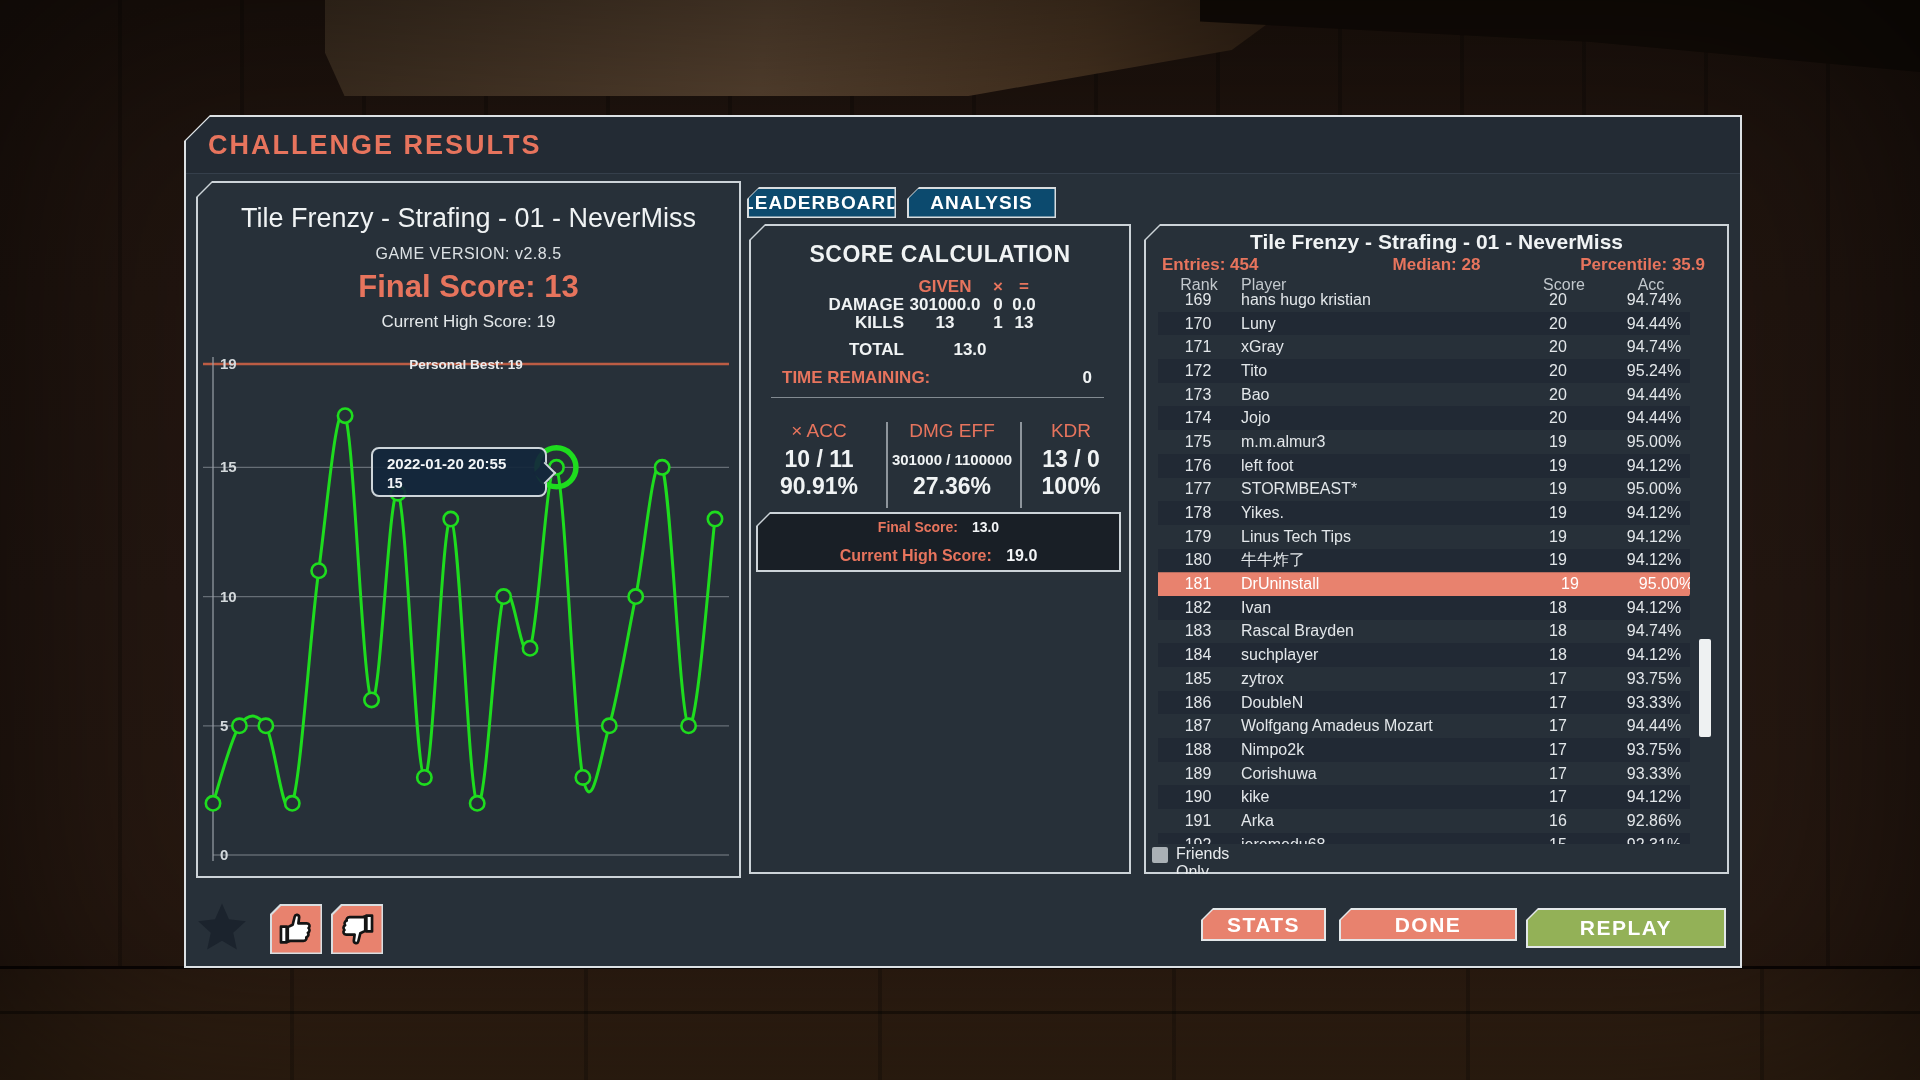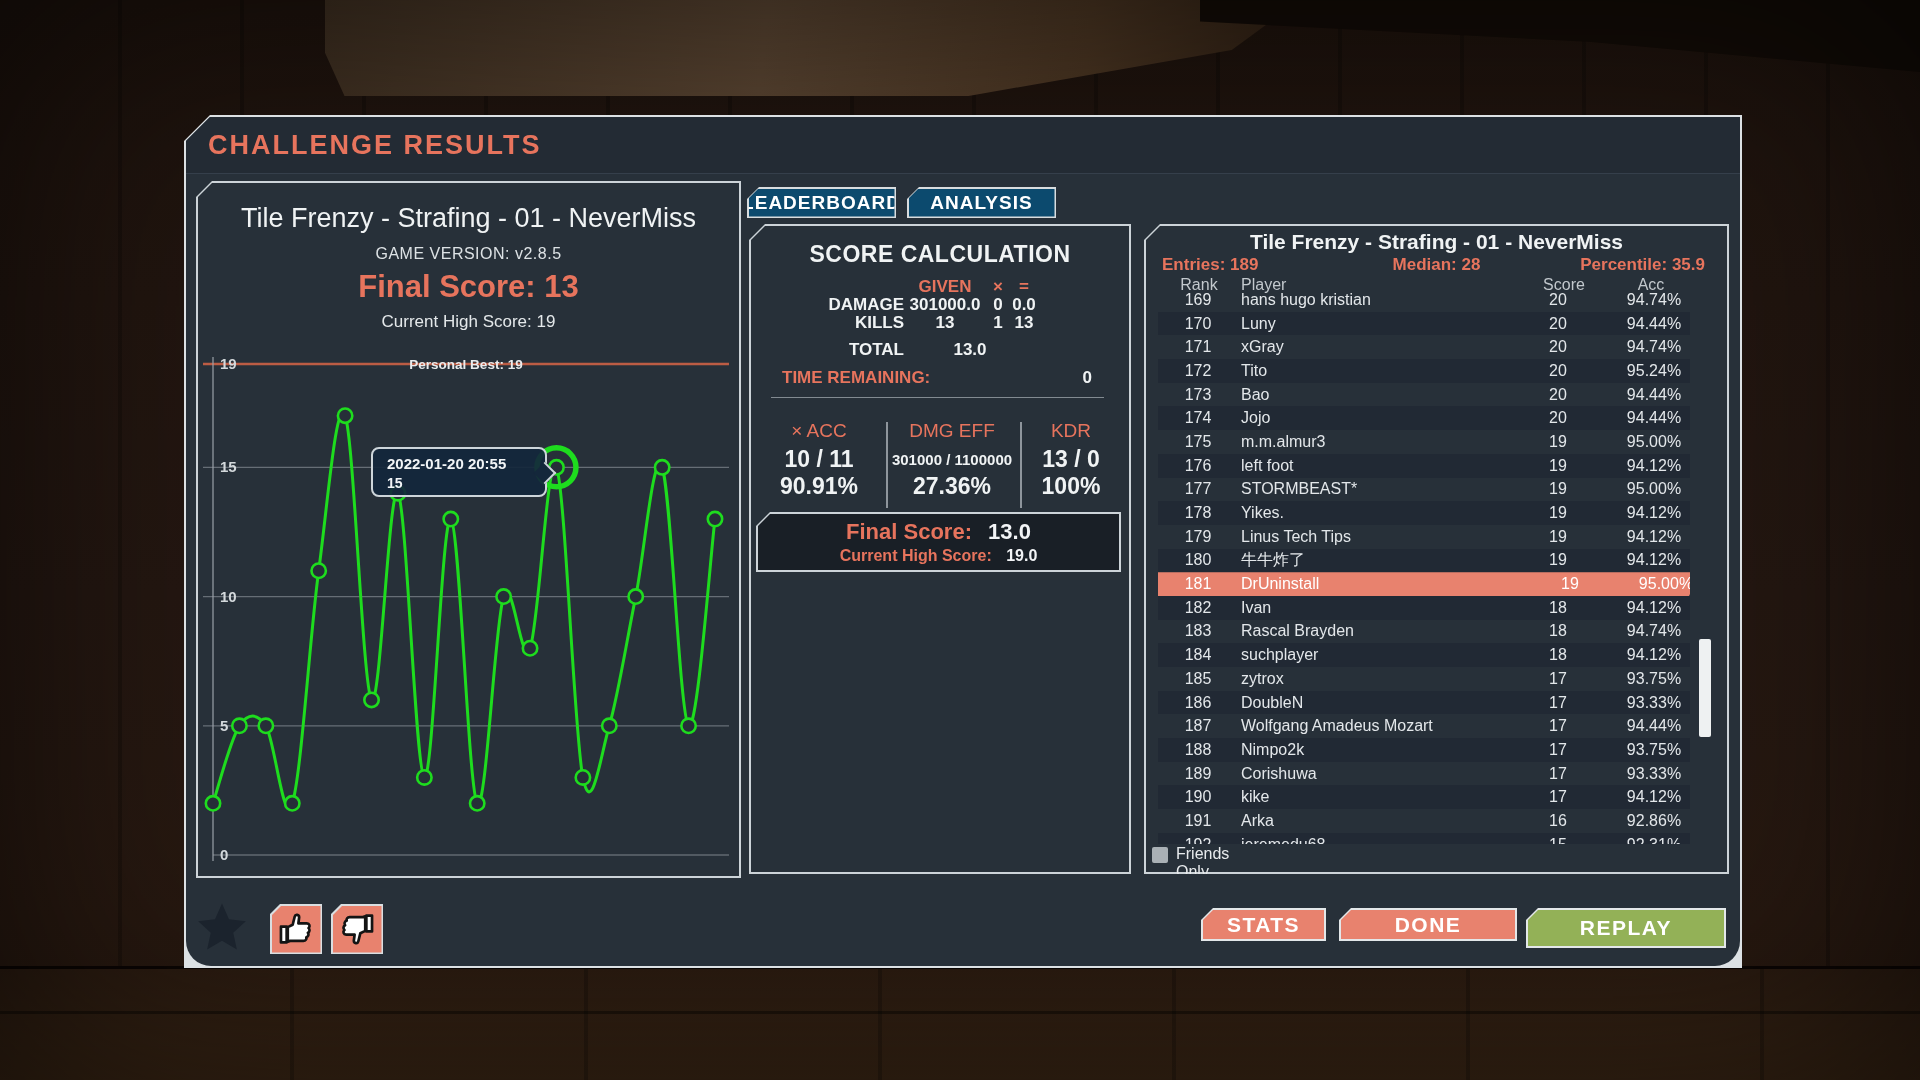--- a/index.html
+++ b/index.html
@@ -22,21 +22,21 @@
     background:linear-gradient(180deg,#2c1c11,#3a2615);
   }
   .floor .seams { position:absolute; inset:0; opacity:.5;
     background:repeating-linear-gradient(90deg, rgba(0,0,0,0) 0 290px, rgba(0,0,0,.45) 290px 294px); }
   .floor .board { position:absolute; left:0; right:0; top:42px; height:3px; background:rgba(0,0,0,.4); }
 
   
   .frame { position:absolute; }
   .frame > .inner { position:absolute; inset:2px; }
   .cut26 { clip-path:polygon(26px 0,100% 0,100% 100%,0 100%,0 26px); }
-  .cut24 { clip-path:polygon(24px 0,100% 0,100% 100%,0 100%,0 24px);border-radius:25px; }
+  .cut24 { clip-path:polygon(24px 0,100% 0,100% 100%,0 100%,0 24px); }
   .cut16 { clip-path:polygon(16px 0,100% 0,100% 100%,0 100%,0 16px); }
   .cut14 { clip-path:polygon(14px 0,100% 0,100% 100%,0 100%,0 14px); }
   .cut12 { clip-path:polygon(12px 0,100% 0,100% 100%,0 100%,0 12px); }
   .cut10 { clip-path:polygon(10px 0,100% 0,100% 100%,0 100%,0 10px); }
 
   
   #dialog-frame { left:184px; top:115px; width:1558px; height:853px; background:#dce1e4; }
   #dialog { background:#273039; }
   #dlg-header { position:absolute; left:0; right:0; top:0; height:57px;
     background:#232b34; border-bottom:1px solid #353f4b; }
@@ -99,21 +99,21 @@
   .stat-col .s-name { color:#e7745d; font-size:19px; height:26px; }
   .stat-col .s-detail { color:#f0f3f4; font-weight:bold; font-size:23px; height:27px; }
   .stat-col .s-detail.small { font-size:15px; line-height:27px; }
   .stat-col .s-pct { color:#f0f3f4; font-weight:bold; font-size:23px; }
   #stat-acc { left:5px; } #stat-dmg { left:138px; } #stat-kdr { left:257px; }
   .stat-sep { position:absolute; top:198px; width:2px; height:86px; background:#8e959c; }
   #sep1 { left:137px; } #sep2 { left:271px; }
 
   #final-box-frame { left:7px; top:288px; width:365px; height:60px; background:#ccd3d8; }
   #final-box { background:#191f26; }
-  .fb-line1 { position:absolute; left:0; right:0; top:7px; text-align:center; font-size:22px; font-weight:bold; }
+  .fb-line1 { position:absolute; left:0; right:0; top:7px; text-align:center; font-size:14px; font-weight:bold; }
   .fb-line2 { position:absolute; left:0; right:0; top:35px; text-align:center; font-size:16px; font-weight:bold; }
   .fb-accent { color:#e7745d; } .fb-white { color:#f2f4f6; padding-left:10px; }
 
   
   #lb-frame { left:958px; top:107px; width:585px; height:650px; }
   .lb-title { position:absolute; left:0; right:0; top:6px; text-align:center;
     color:#f0f3f4; font-size:21px; font-weight:bold; }
   .lb-meta { position:absolute; left:0; right:0; top:31px; height:20px;
     color:#e7745d; font-size:17px; font-weight:bold; }
   .lb-meta .m-entries { position:absolute; left:18px; }
@@ -300,21 +300,21 @@
           </div>
         </div>
       </div>
     </div>
 
     <div id="lb-frame" class="frame panel-frame cut16">
       <div class="inner panel-inner cut14"></div>
       <div class="panel-content">
         <div class="lb-title">Tile Frenzy - Strafing - 01 - NeverMiss</div>
         <div class="lb-meta">
-          <span class="m-entries">Entries: 189</span>
+          <span class="m-entries">Entries: 454</span>
           <span class="m-median">Median: 28</span>
           <span class="m-pct">Percentile: 35.9</span>
         </div>
         <div class="lb-cols">
           <span class="h-rank">Rank</span>
           <span class="h-player">Player</span>
           <span class="h-score">Score</span>
           <span class="h-acc">Acc</span>
         </div>
         <div id="lb-rows">

